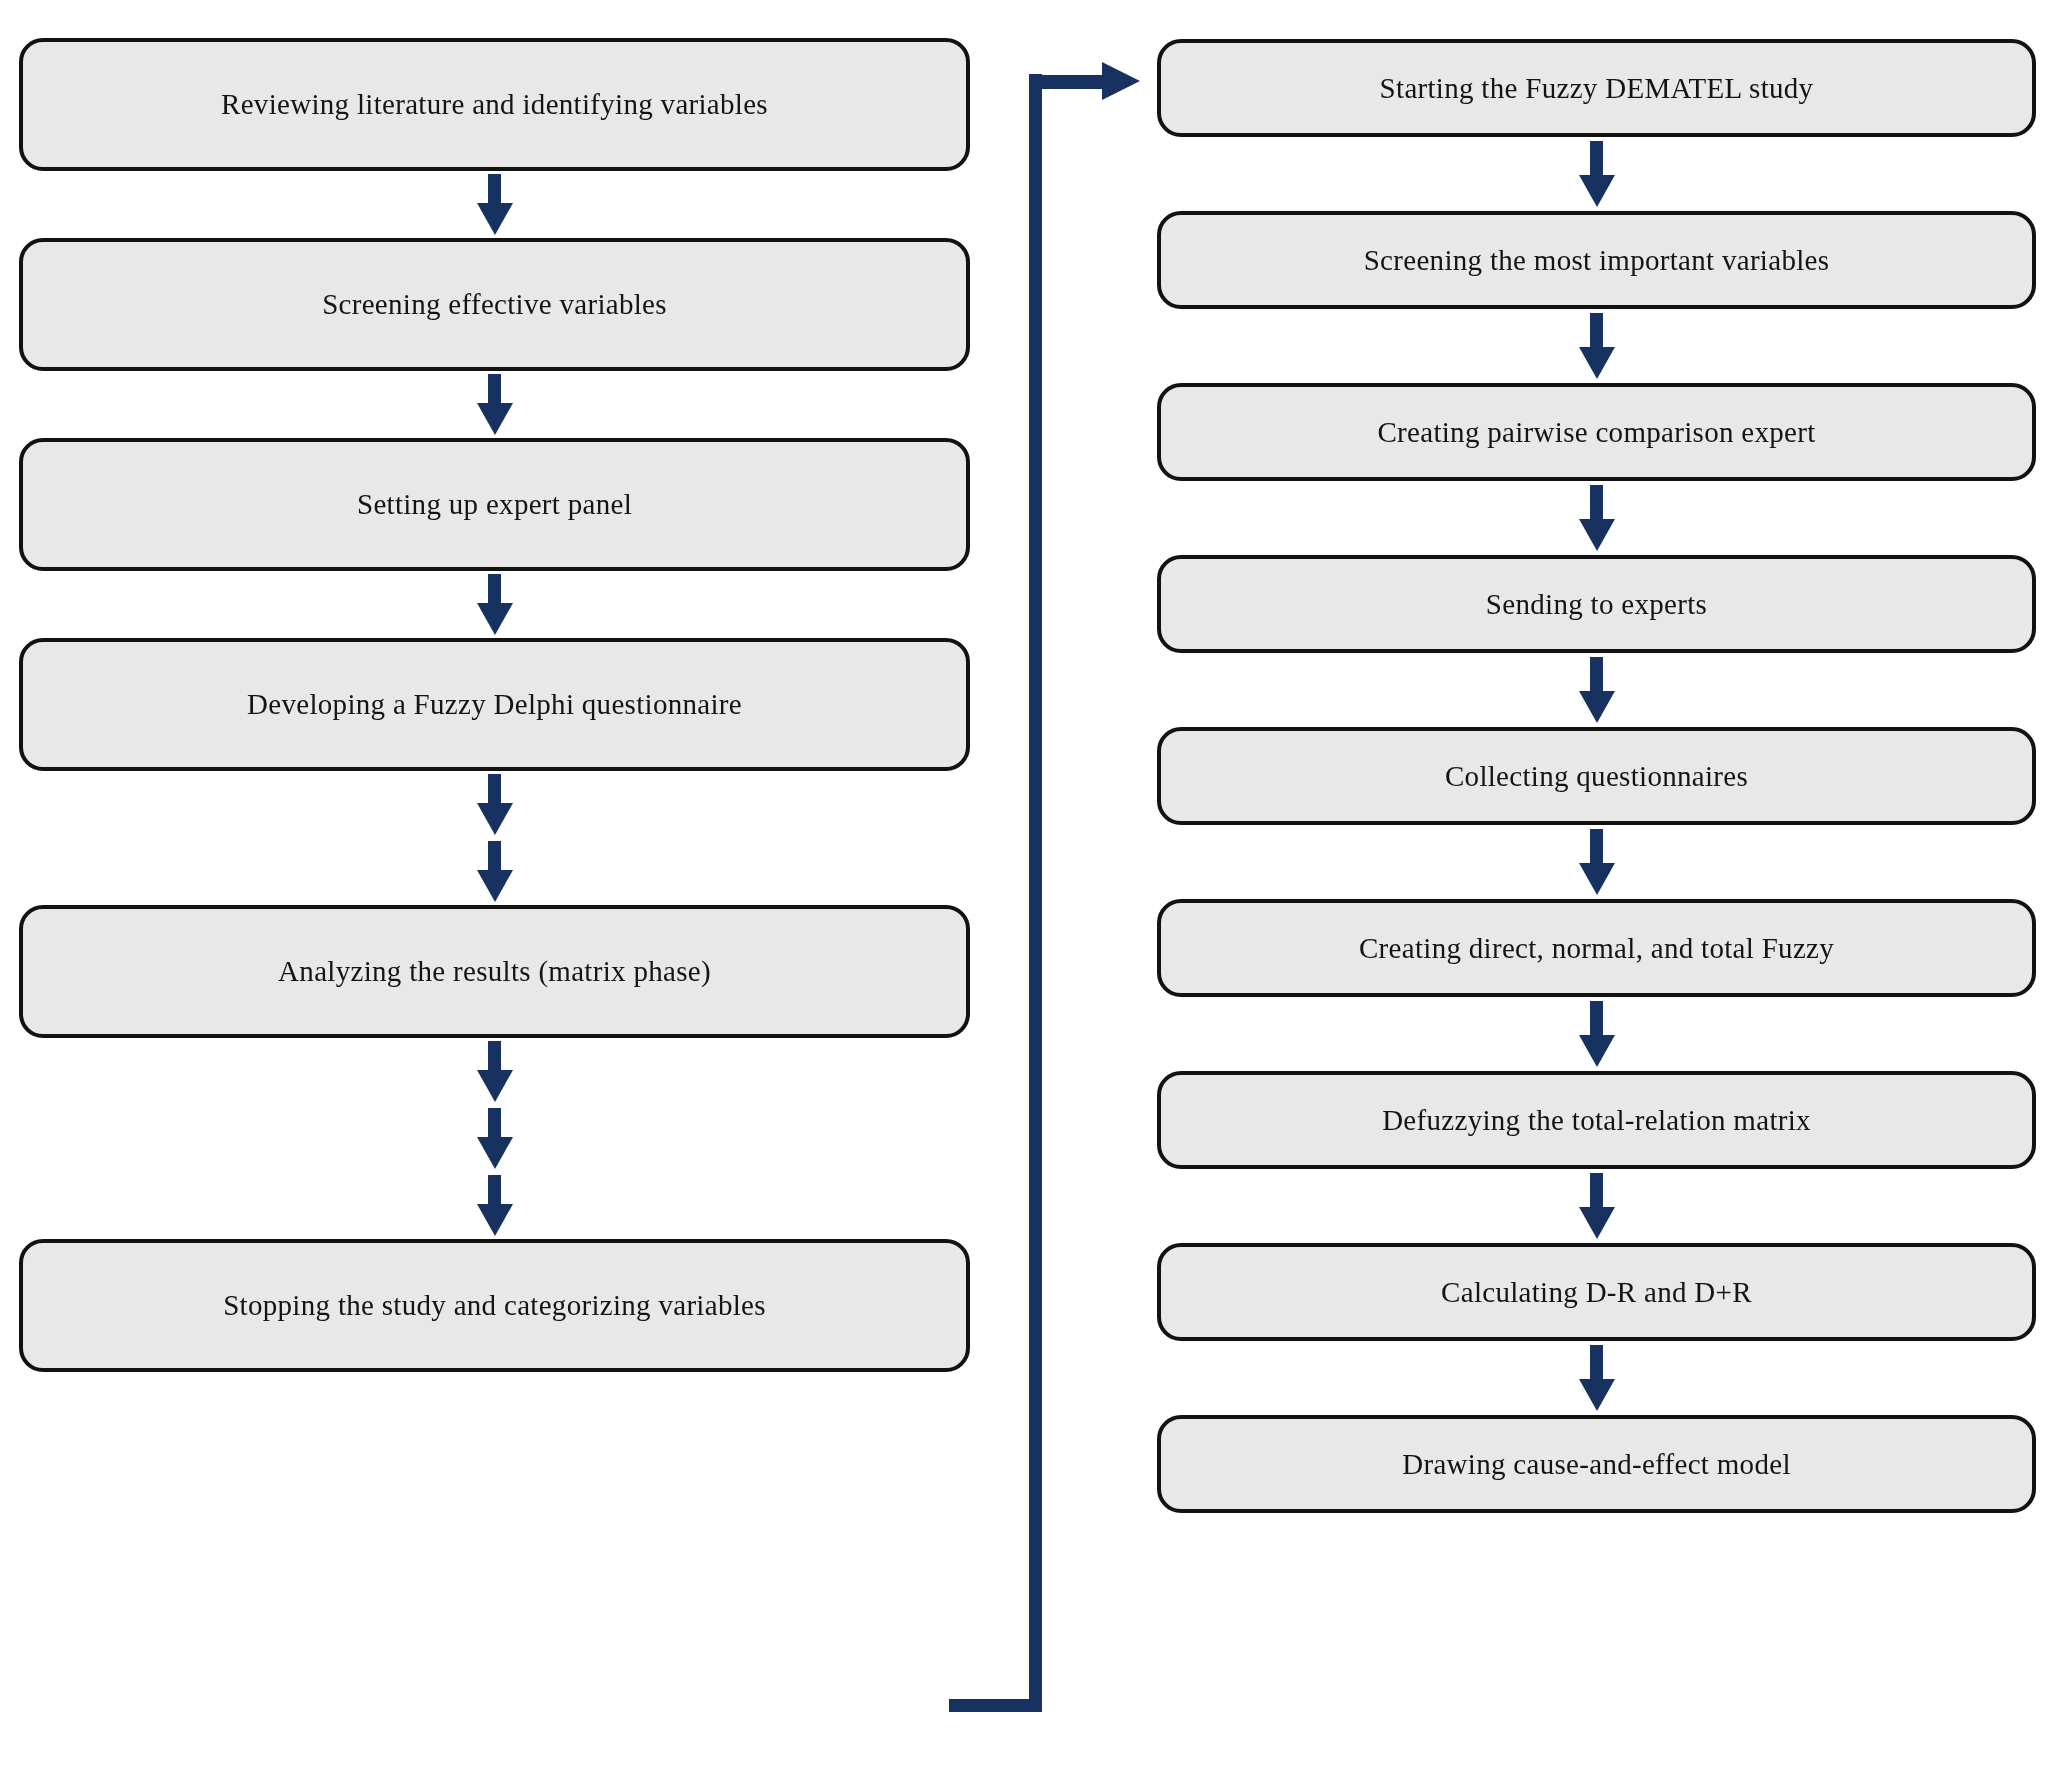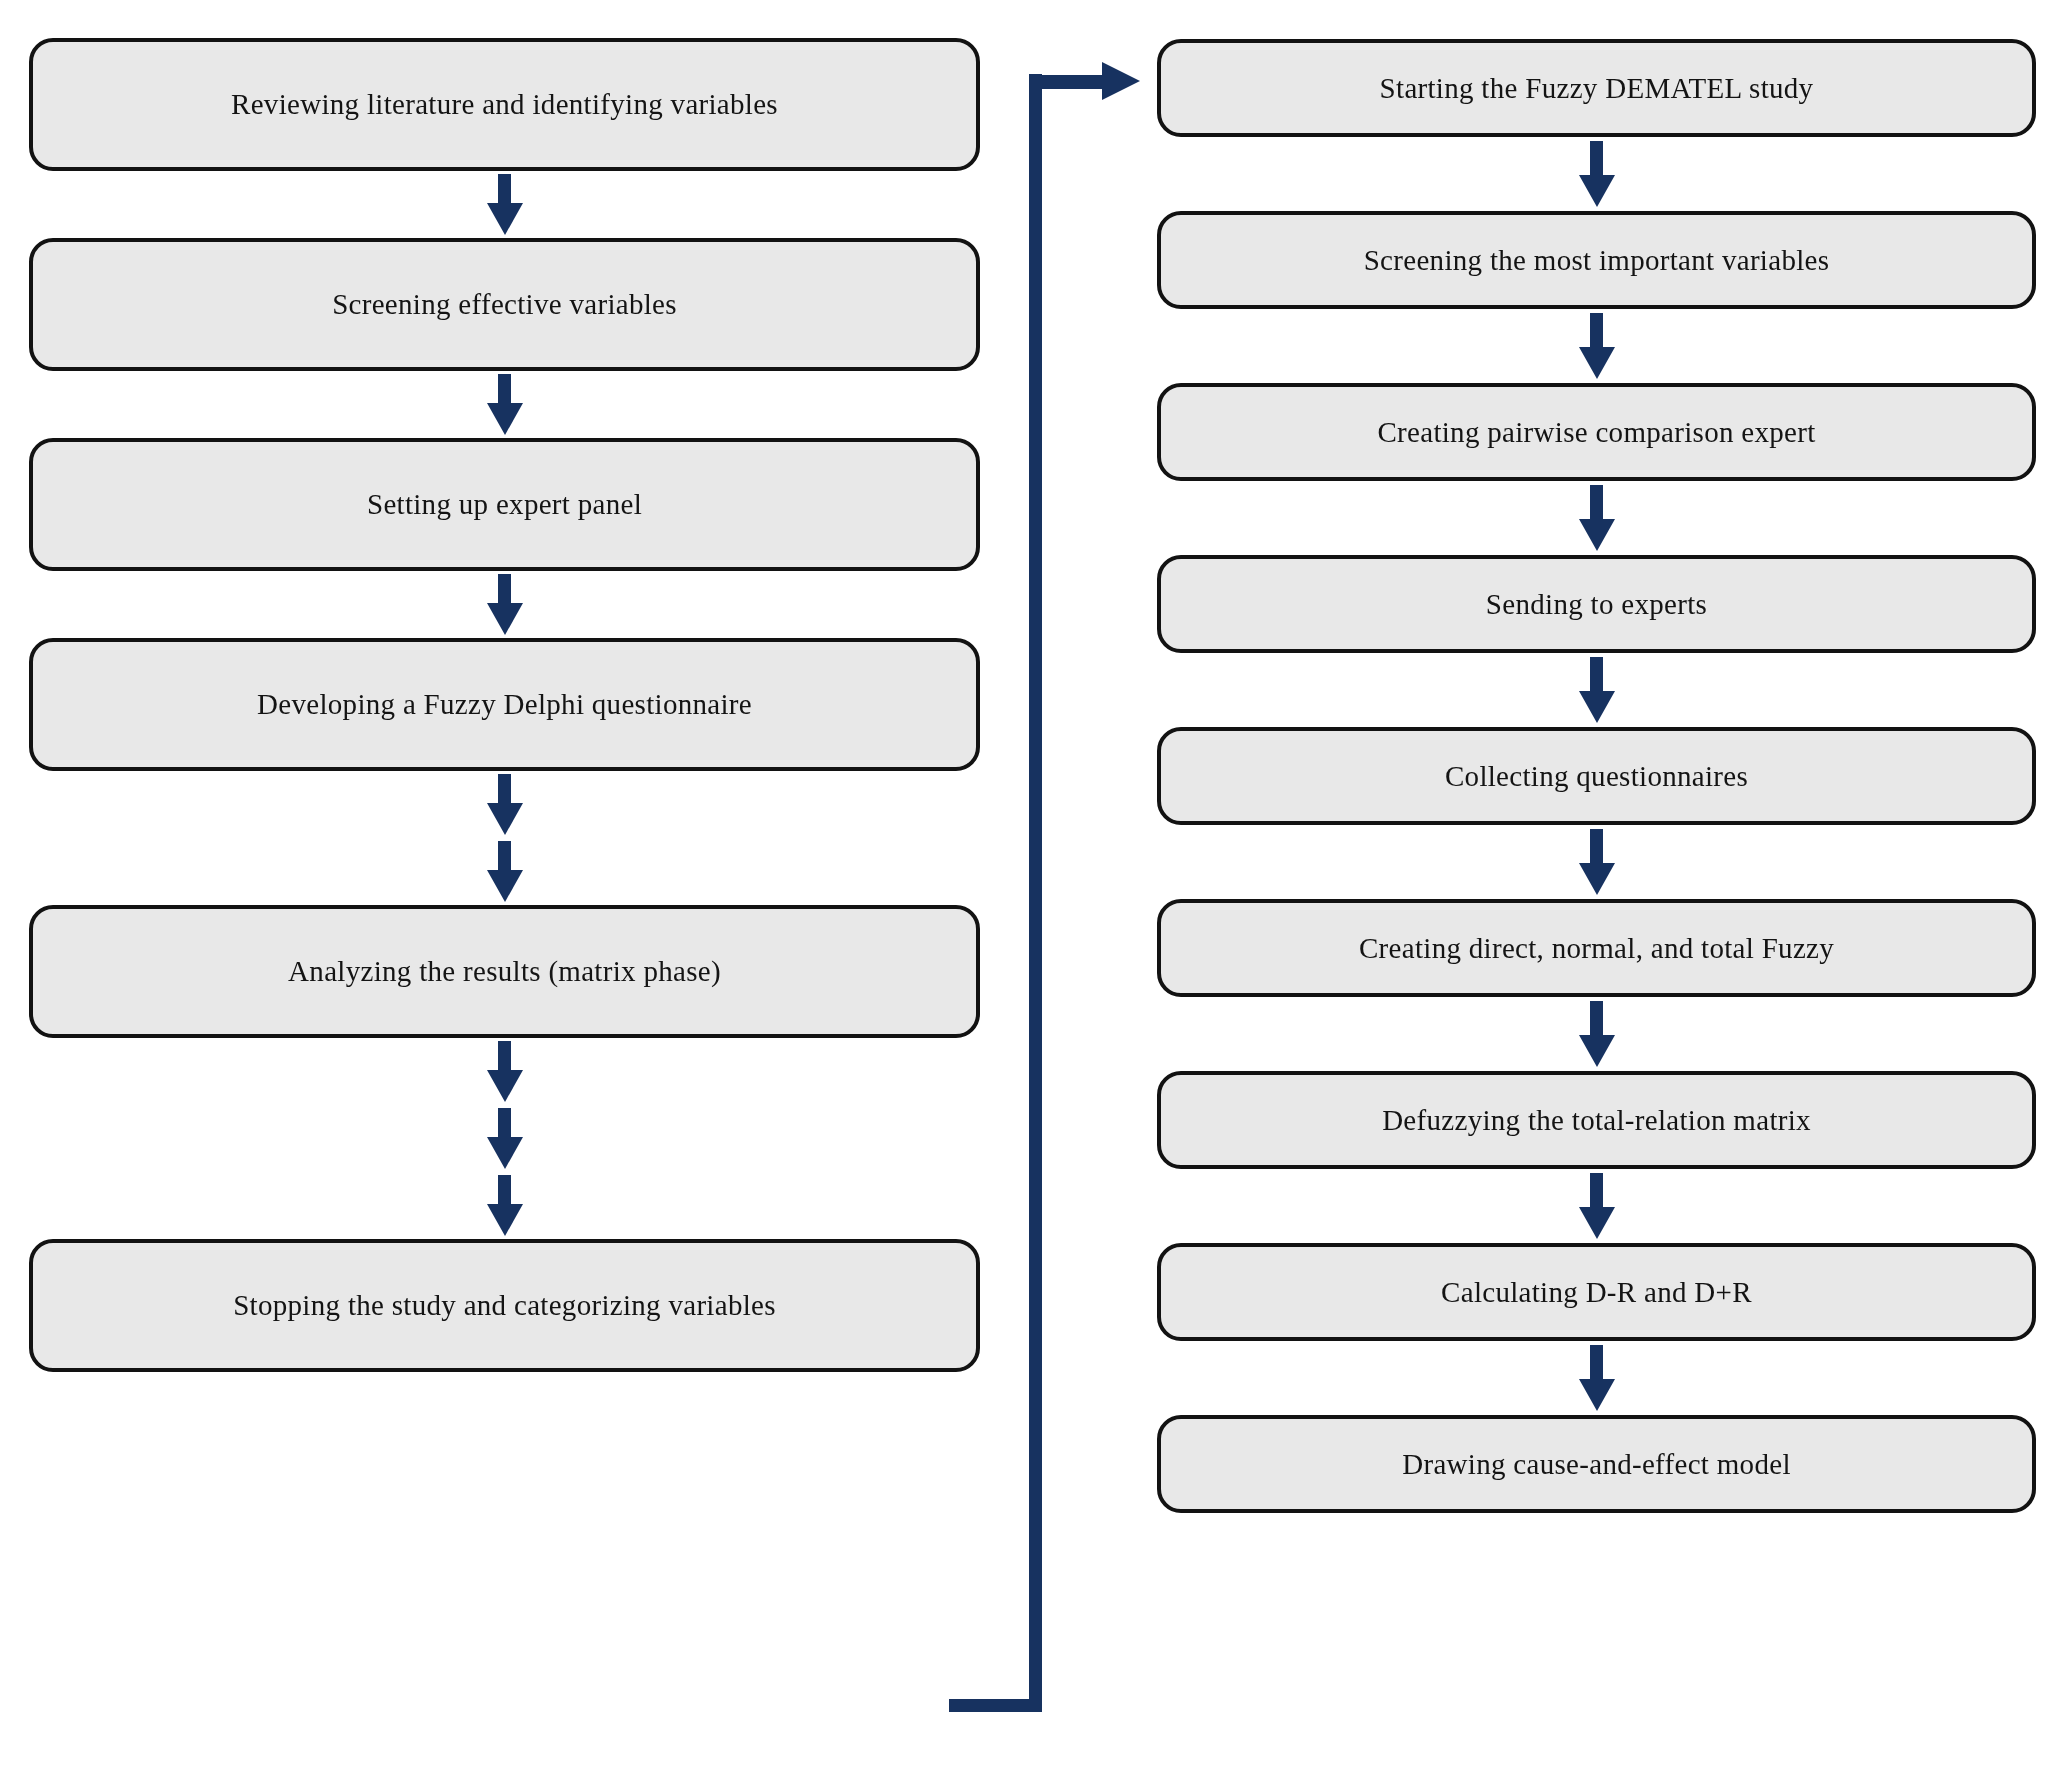--- a/index.html
+++ b/index.html
@@ -17,21 +17,21 @@
     height:1786px;
     background:var(--bg);
     font-family:"Liberation Serif", serif;
     overflow:hidden;
   }
   .col{
     position:absolute;
     display:flex;
     flex-direction:column;
   }
-  .col.left{left:29px;  top:38px; width:951px;}
+  .col.left{left:19px;  top:38px; width:951px;}
   .col.right{left:1157px; top:39px; width:879px;}
   .node{
     box-sizing:border-box;
     height:133px;
     background:var(--fill);
     border:4.4px solid var(--border);
     border-radius:24px;
     display:flex;
     align-items:center;
     justify-content:center;

